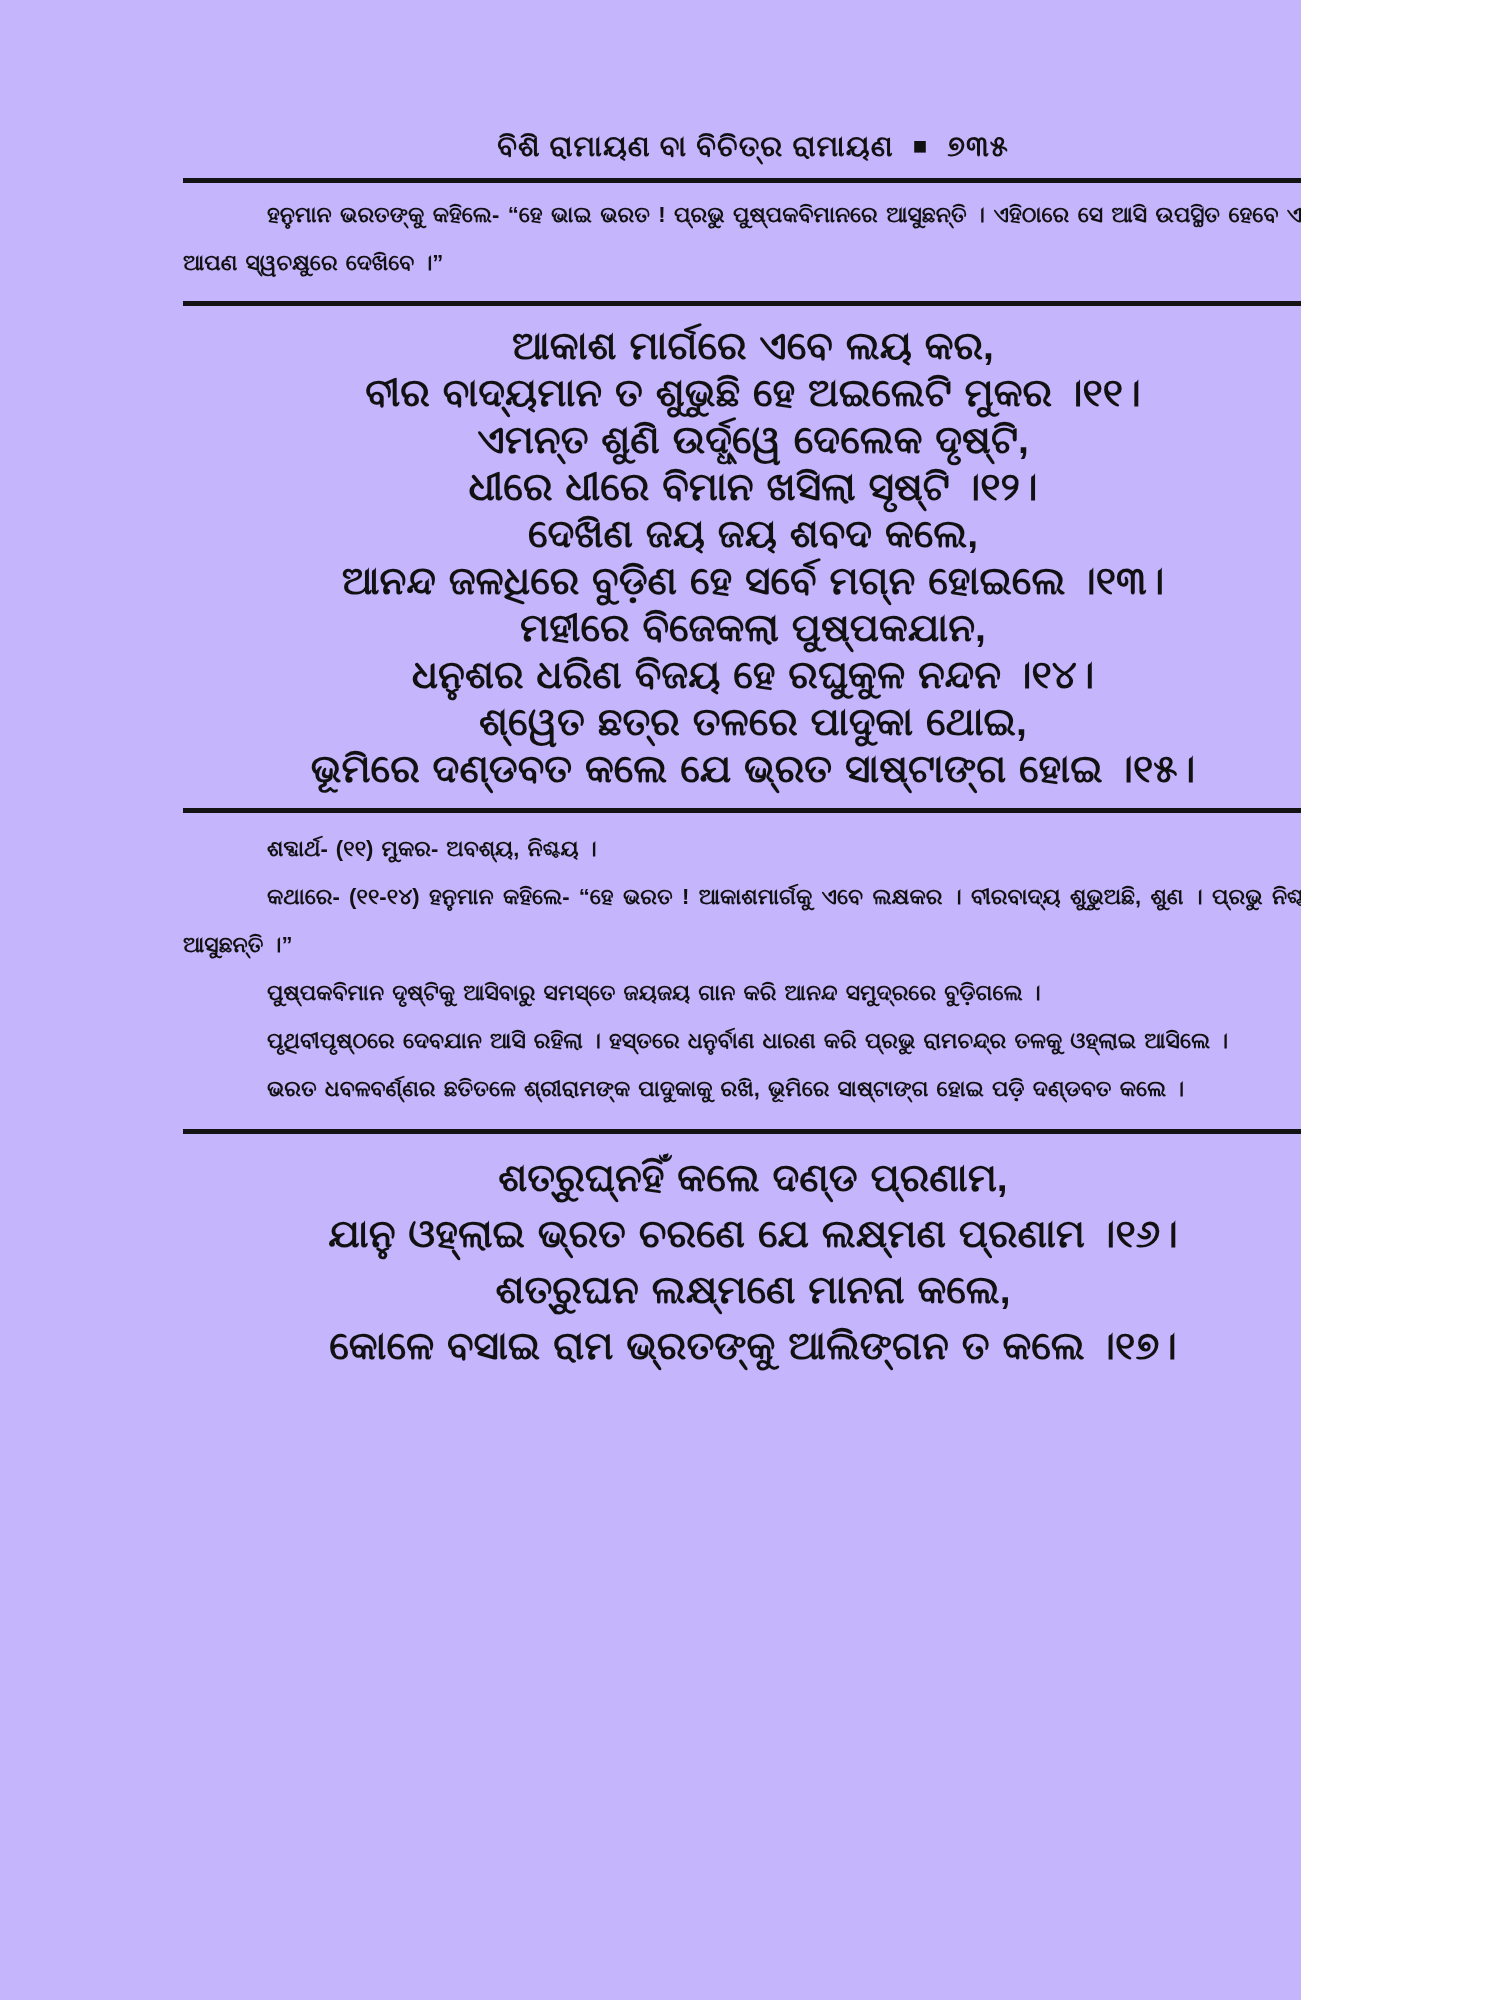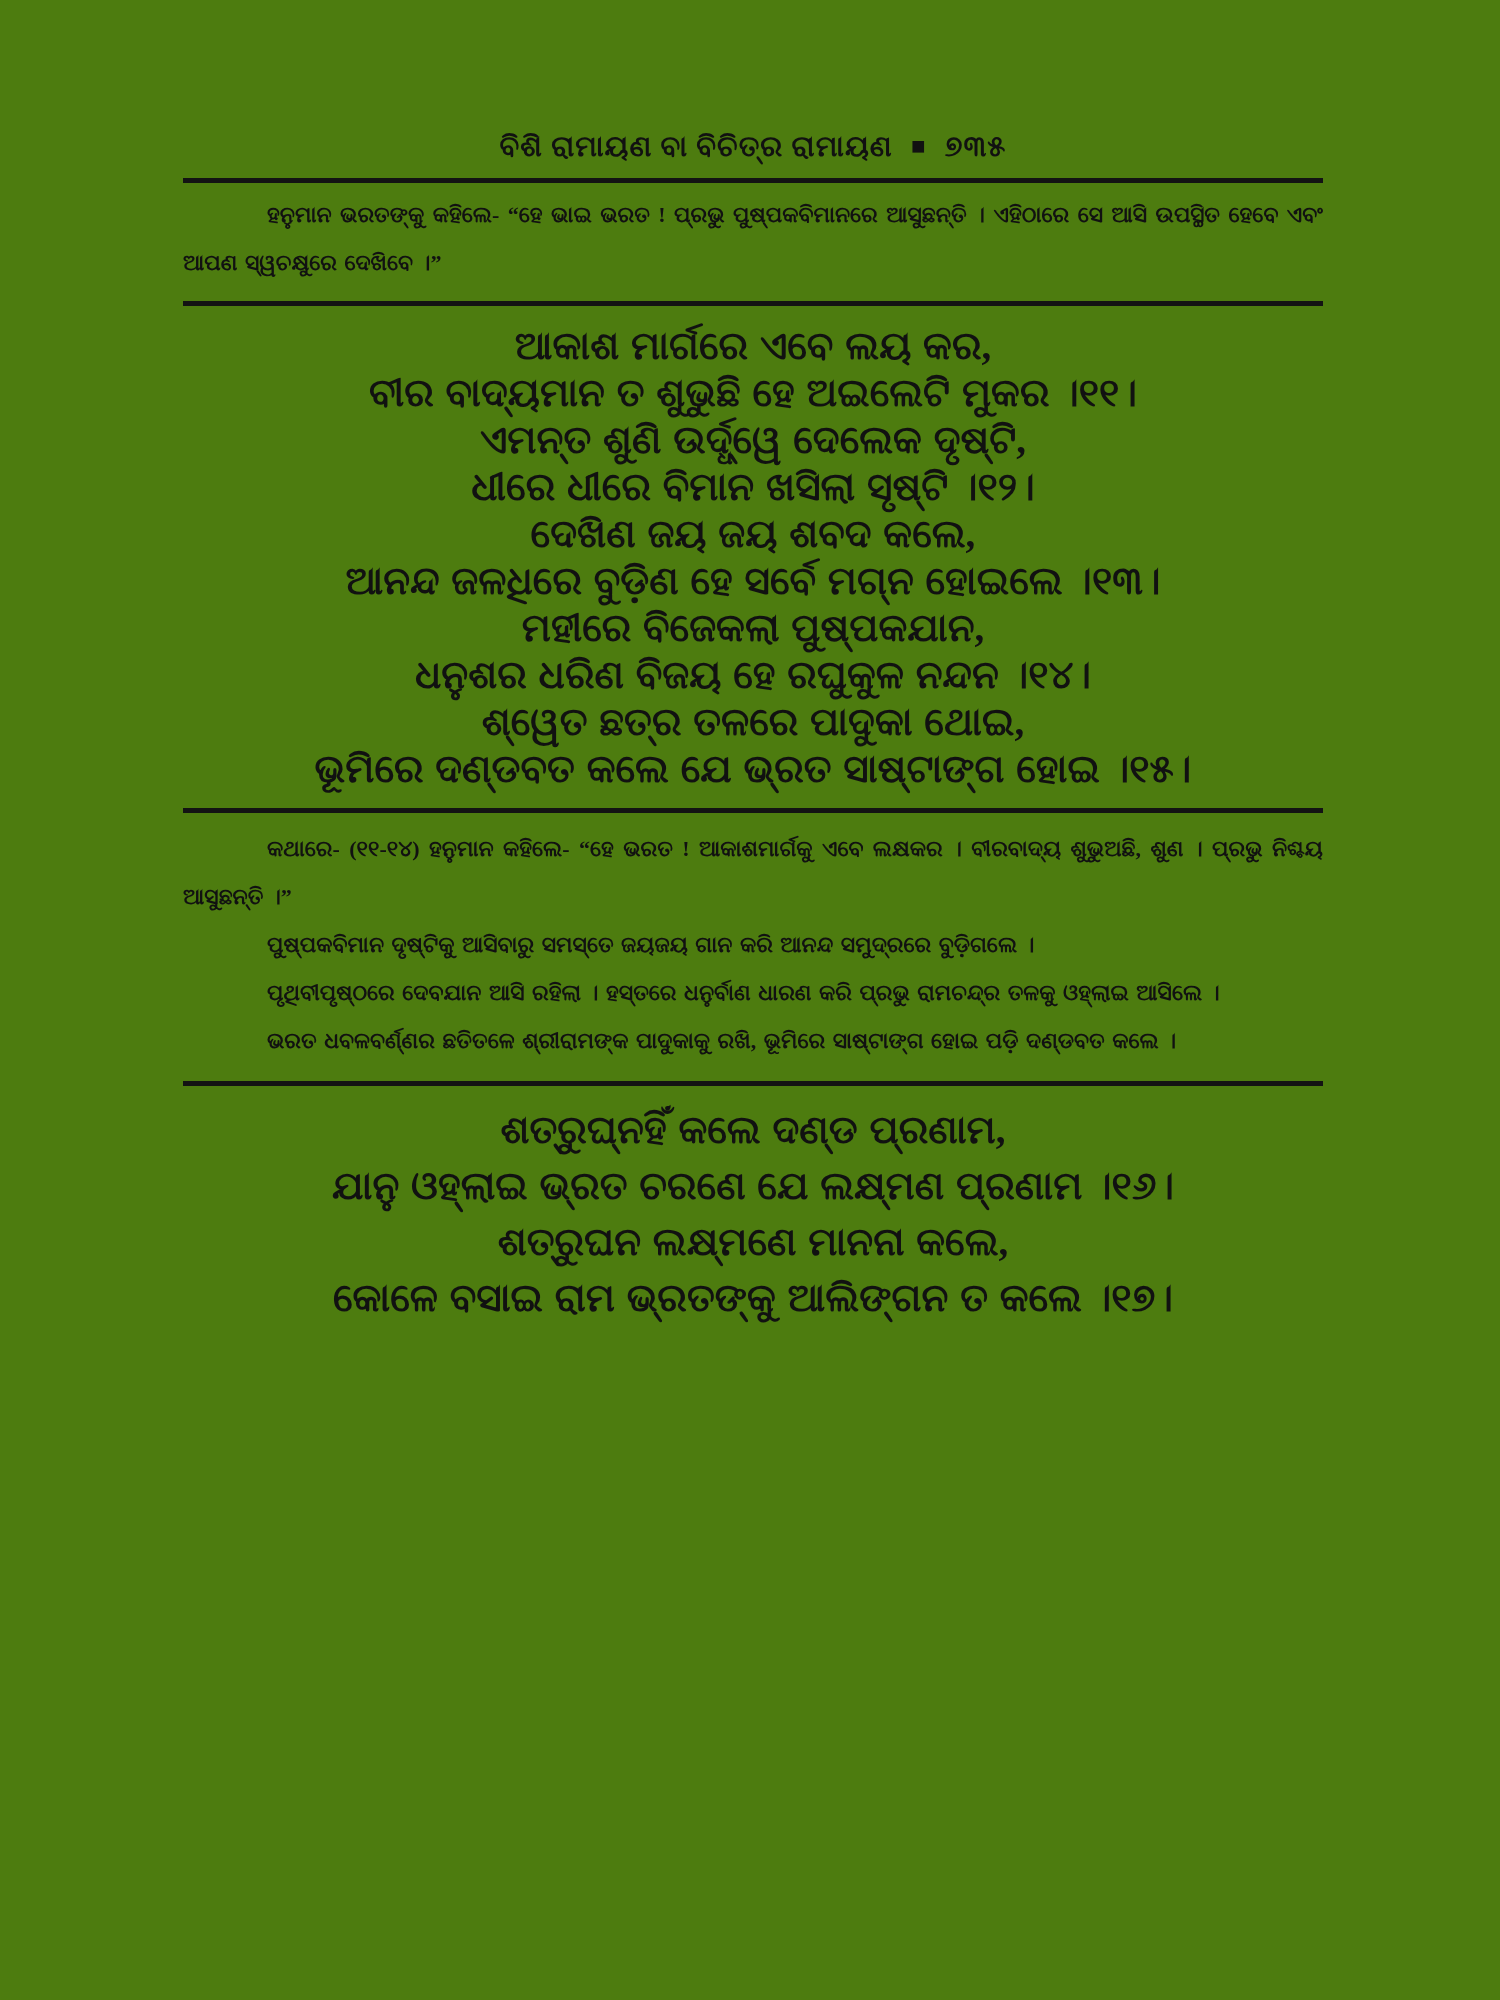--- a/index.html
+++ b/index.html
@@ -3,25 +3,25 @@
 <meta charset="utf-8">
 <title>Book Page Scan</title>
 <style>
   html, body {
     margin: 0;
     padding: 0;
     background: #ffffff;
   }
   .sheet {
     position: relative;
-    width: 1500px;
+    width: 1301px;
     min-height: 2000px;
-    background: #4d7c0f;
+    background: #c4b5fd;
     color: #111111;
-    font-family: Liberation Serif, serif;
+    font-family: Liberation Sans, sans-serif;
     font-weight: 700;
     overflow: hidden;
   }
   .content {
     width: 1140px;
     margin-left: 183px;
     padding-top: 126px;
   }
   .page-header {
     text-align: center;
@@ -94,20 +94,21 @@
       <div class="verse-line">ଆନନ୍ଦ ଜଳଧିରେ ବୁଡ଼ିଣ ହେ ସର୍ବେ ମଗ୍ନ ହୋଇଲେ ।୧୩।</div>
       <div class="verse-line">ମହୀରେ ବିଜେକଲା ପୁଷ୍ପକଯାନ,</div>
       <div class="verse-line">ଧନୁଶର ଧରିଣ ବିଜୟ ହେ ରଘୁକୁଳ ନନ୍ଦନ ।୧୪।</div>
       <div class="verse-line">ଶ୍ୱେତ ଛତ୍ର ତଳରେ ପାଦୁକା ଥୋଇ,</div>
       <div class="verse-line">ଭୂମିରେ ଦଣ୍ଡବତ କଲେ ଯେ ଭ୍ରତ ସାଷ୍ଟାଙ୍ଗ ହୋଇ ।୧୫।</div>
     </div>
 
     <hr class="rule">
 
     <div class="commentary">
+      <p class="prose">ଶବ୍ଦାର୍ଥ- (୧୧) ମୁକର- ଅବଶ୍ୟ, ନିଶ୍ଚୟ ।</p>
       <p class="prose">କଥାରେ- (୧୧-୧୪) ହନୁମାନ କହିଲେ- “ହେ ଭରତ ! ଆକାଶମାର୍ଗକୁ ଏବେ ଲକ୍ଷକର । ବୀରବାଦ୍ୟ ଶୁଭୁଅଛି, ଶୁଣ । ପ୍ରଭୁ ନିଶ୍ଚୟ ଆସୁଛନ୍ତି ।”</p>
       <p class="prose">ପୁଷ୍ପକବିମାନ ଦୃଷ୍ଟିକୁ ଆସିବାରୁ ସମସ୍ତେ ଜୟଜୟ ଗାନ କରି ଆନନ୍ଦ ସମୁଦ୍ରରେ ବୁଡ଼ିଗଲେ ।</p>
       <p class="prose">ପୃଥିବୀପୃଷ୍ଠରେ ଦେବଯାନ ଆସି ରହିଲା । ହସ୍ତରେ ଧନୁର୍ବାଣ ଧାରଣ କରି ପ୍ରଭୁ ରାମଚନ୍ଦ୍ର ତଳକୁ ଓହ୍ଲାଇ ଆସିଲେ ।</p>
       <p class="prose">ଭରତ ଧବଳବର୍ଣ୍ଣର ଛତିତଳେ ଶ୍ରୀରାମଙ୍କ ପାଦୁକାକୁ ରଖି, ଭୂମିରେ ସାଷ୍ଟାଙ୍ଗ ହୋଇ ପଡ଼ି ଦଣ୍ଡବତ କଲେ ।</p>
     </div>
 
     <hr class="rule">
 
     <div class="verse verse2">
       <div class="verse-line">ଶତ୍ରୁଘ୍ନହିଁ କଲେ ଦଣ୍ଡ ପ୍ରଣାମ,</div>

